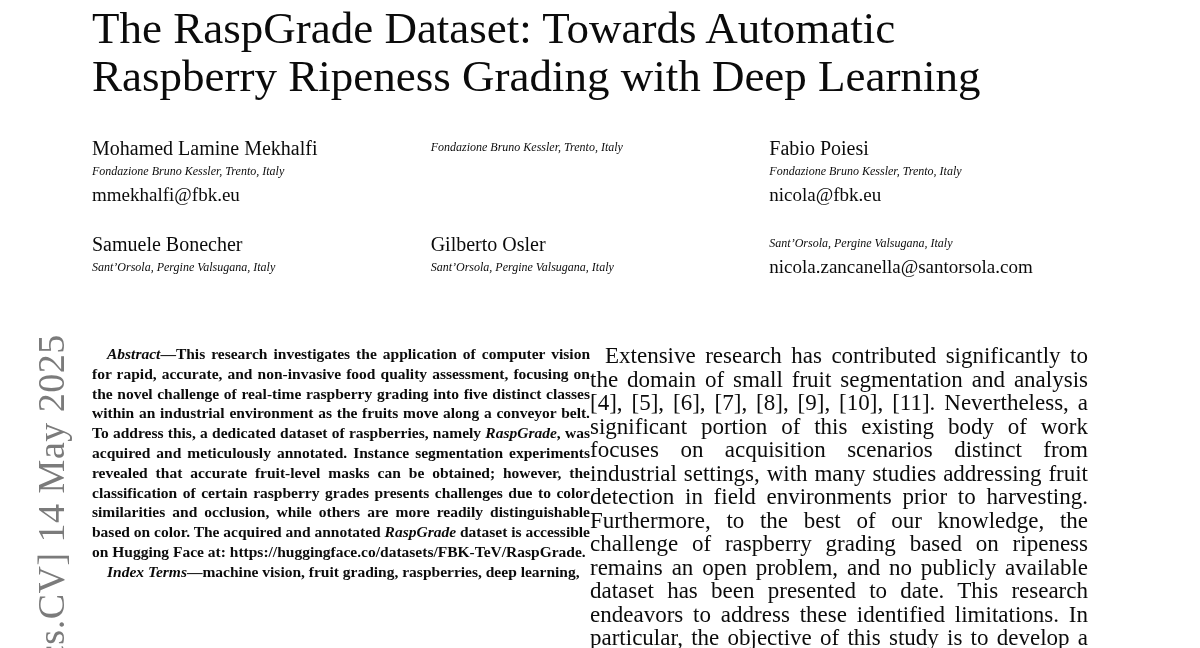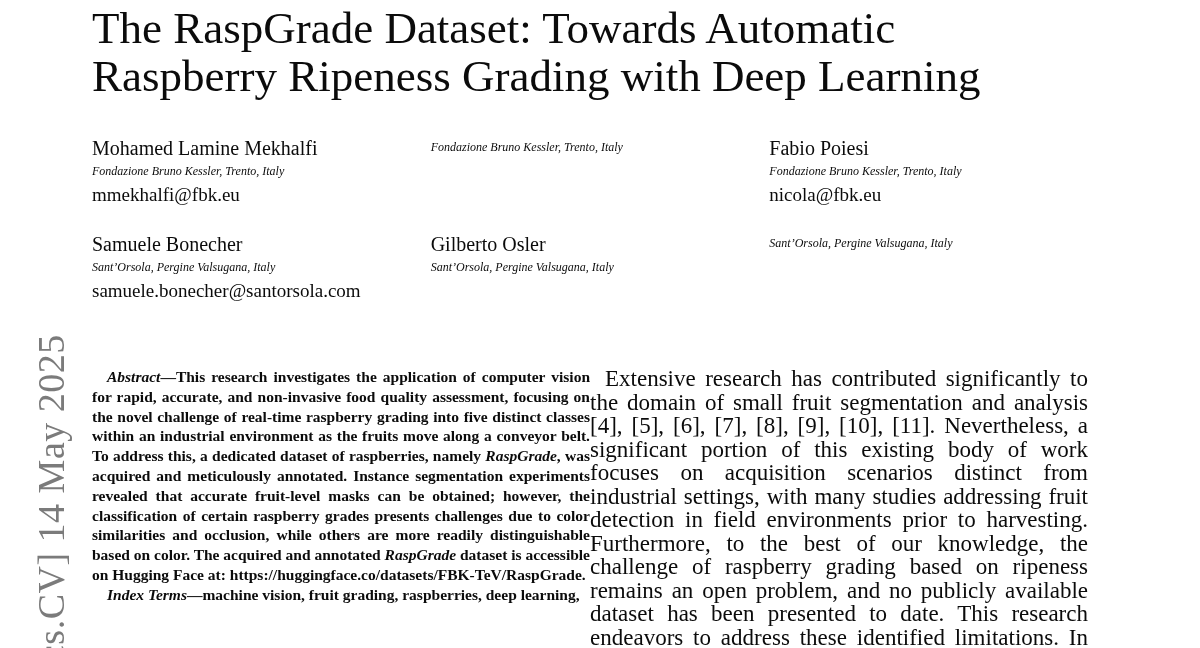--- a/index.html
+++ b/index.html
@@ -85,28 +85,28 @@
       <div class="author-affil">Fondazione Bruno Kessler, Trento, Italy</div>
     </div>
     <div class="author-block">
       <div class="author-name">Fabio Poiesi</div>
       <div class="author-affil">Fondazione Bruno Kessler, Trento, Italy</div>
       <div class="author-email">nicola@fbk.eu</div>
     </div>
     <div class="author-block">
       <div class="author-name">Samuele Bonecher</div>
       <div class="author-affil">Sant’Orsola, Pergine Valsugana, Italy</div>
-      <div class="author-email">samuele.bonecher@santorsola.com</div>
     </div>
     <div class="author-block">
       <div class="author-name">Gilberto Osler</div>
       <div class="author-affil">Sant’Orsola, Pergine Valsugana, Italy</div>
     </div>
     <div class="author-block">
       <div class="author-affil">Sant’Orsola, Pergine Valsugana, Italy</div>
+      <div class="author-email">nicola.zancanella@santorsola.com</div>
     </div>
   </div>
 
   <div class="columns">
 
     <div class="col col-left">
       <p><span class="bi">Abstract</span><span>—This research investigates the application of computer vision for rapid, accurate, and non-invasive food quality assessment, focusing on the novel challenge of real-time raspberry grading into five distinct classes within an industrial environment as the fruits move along a conveyor belt. To address this, a dedicated dataset of raspberries, namely </span><span class="bi">RaspGrade</span><span>, was acquired and meticulously annotated. Instance segmentation experiments revealed that accurate fruit-level masks can be obtained; however, the classification of certain raspberry grades presents challenges due to color similarities and occlusion, while others are more readily distinguishable based on color. The acquired and annotated </span><span class="bi">RaspGrade</span><span> dataset is accessible on Hugging Face at: </span><span>https://huggingface.co/datasets/FBK-TeV/RaspGrade.</span></p>
       <p><span class="bi">Index Terms</span><span>—machine vision, fruit grading, raspberries, deep learning,</span></p>
     </div>
 

